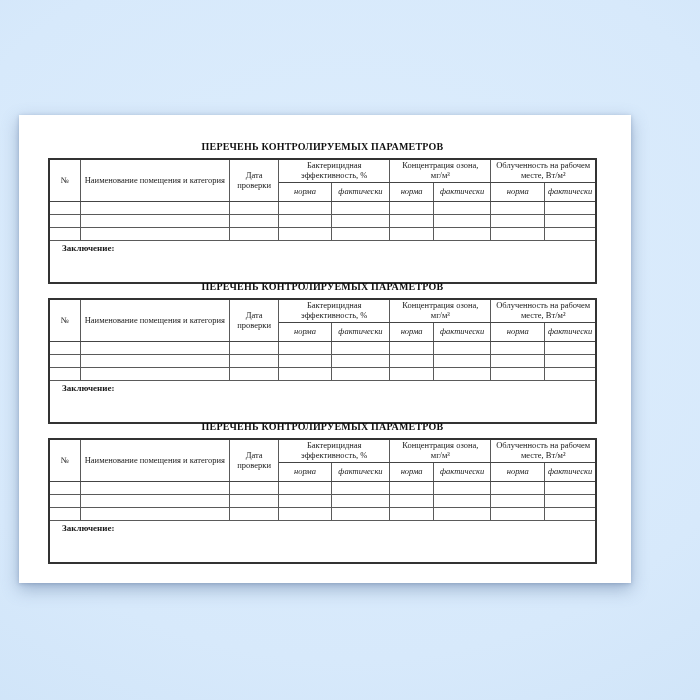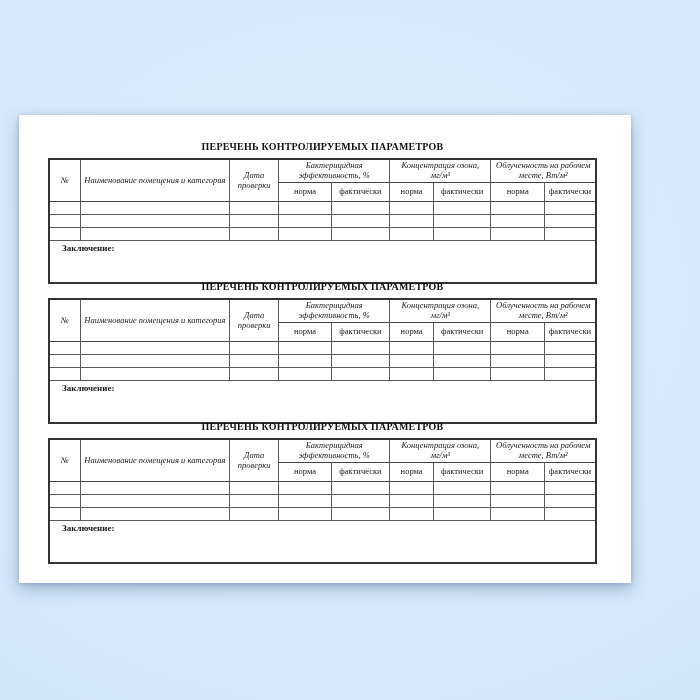--- a/index.html
+++ b/index.html
@@ -51,22 +51,22 @@
   }
   table.params th,
   table.params td {
     border: 1px solid #5a5a5a;
     font-weight: normal;
     text-align: center;
     vertical-align: middle;
     padding: 0 2px;
     overflow: hidden;
   }
-  tr.group-row th { height: 22px; font-style: italic; }
-  tr.sub-row th { height: 18px; }
+  tr.group-row th { height: 22px; }
+  tr.sub-row th { height: 18px; font-style: italic; }
   tr.body-row td { height: 12px; }
   tr.sub-row th, tr.group-row th { border-bottom: 1px solid #444; }
   tr.conclusion-row td {
     height: 37px;
     text-align: left;
     vertical-align: top;
     padding: 2px 12px;
     font-weight: bold;
     font-size: 9px;
   }

